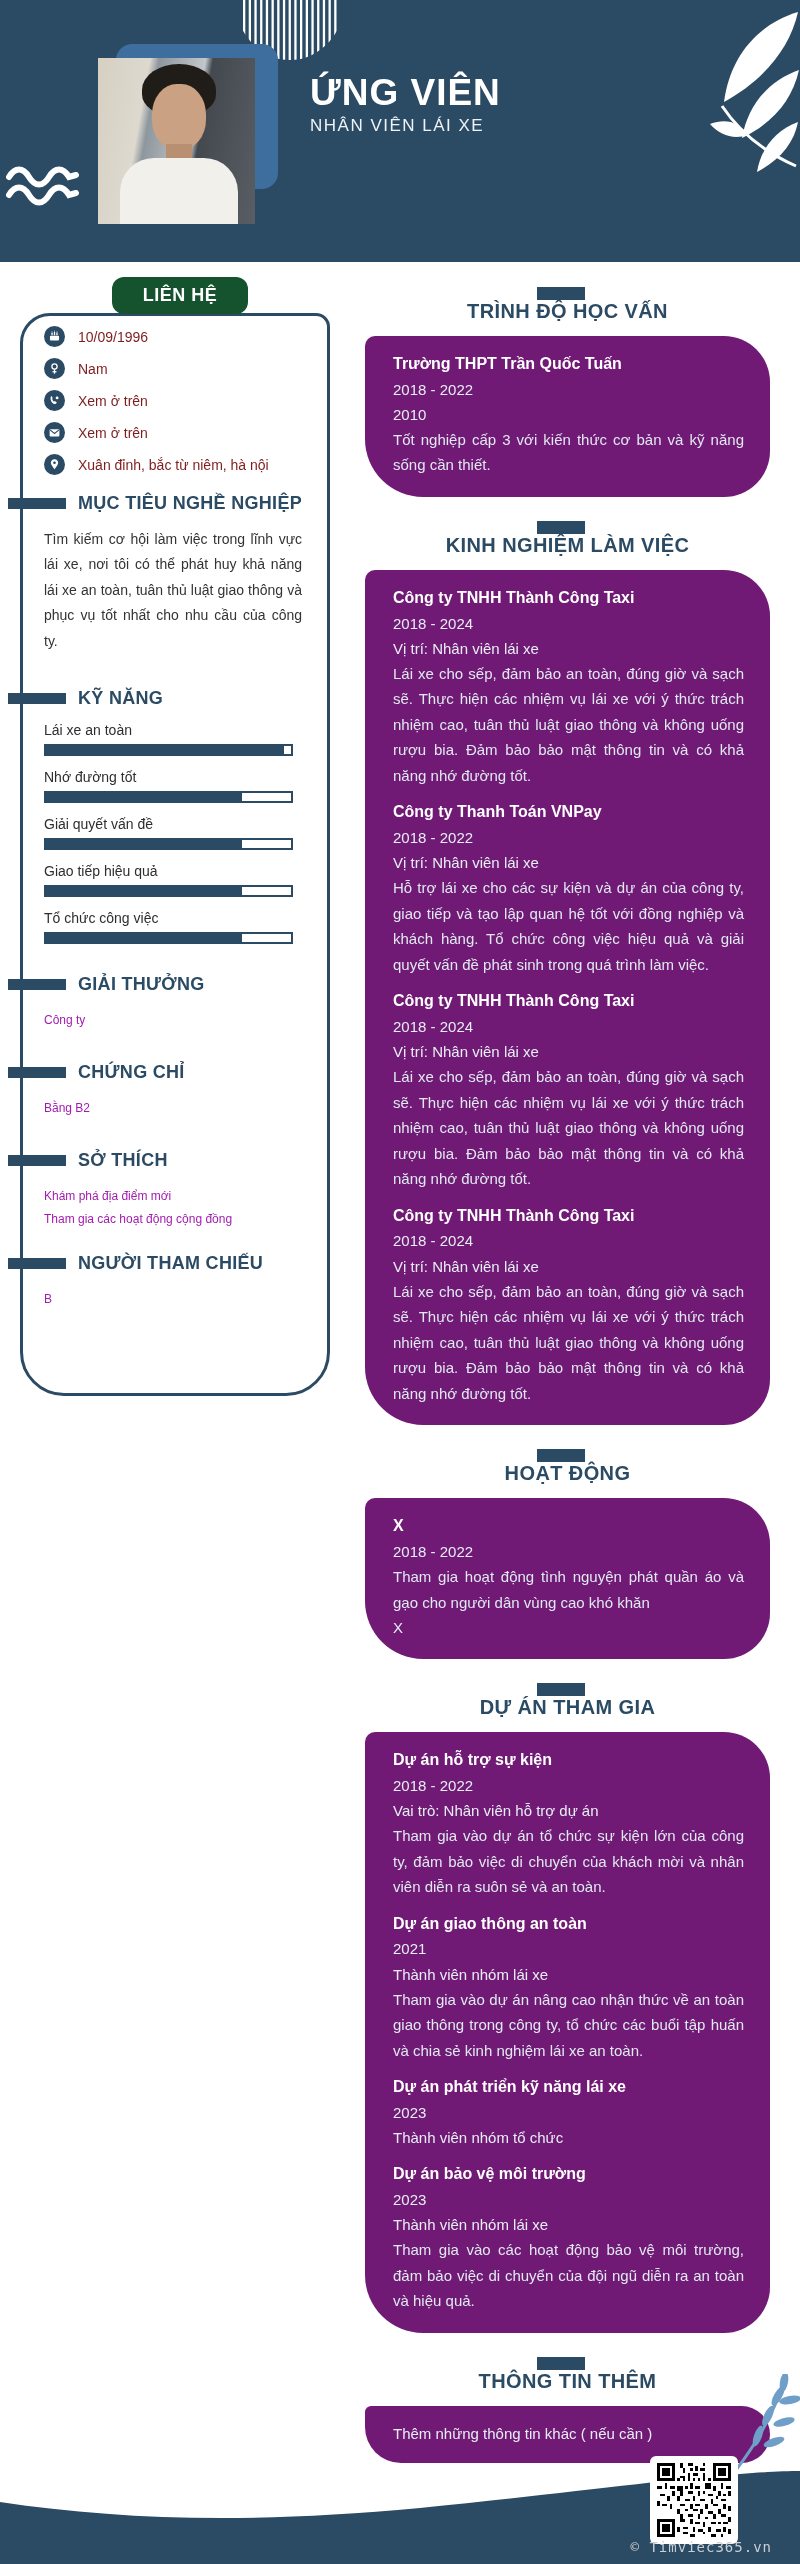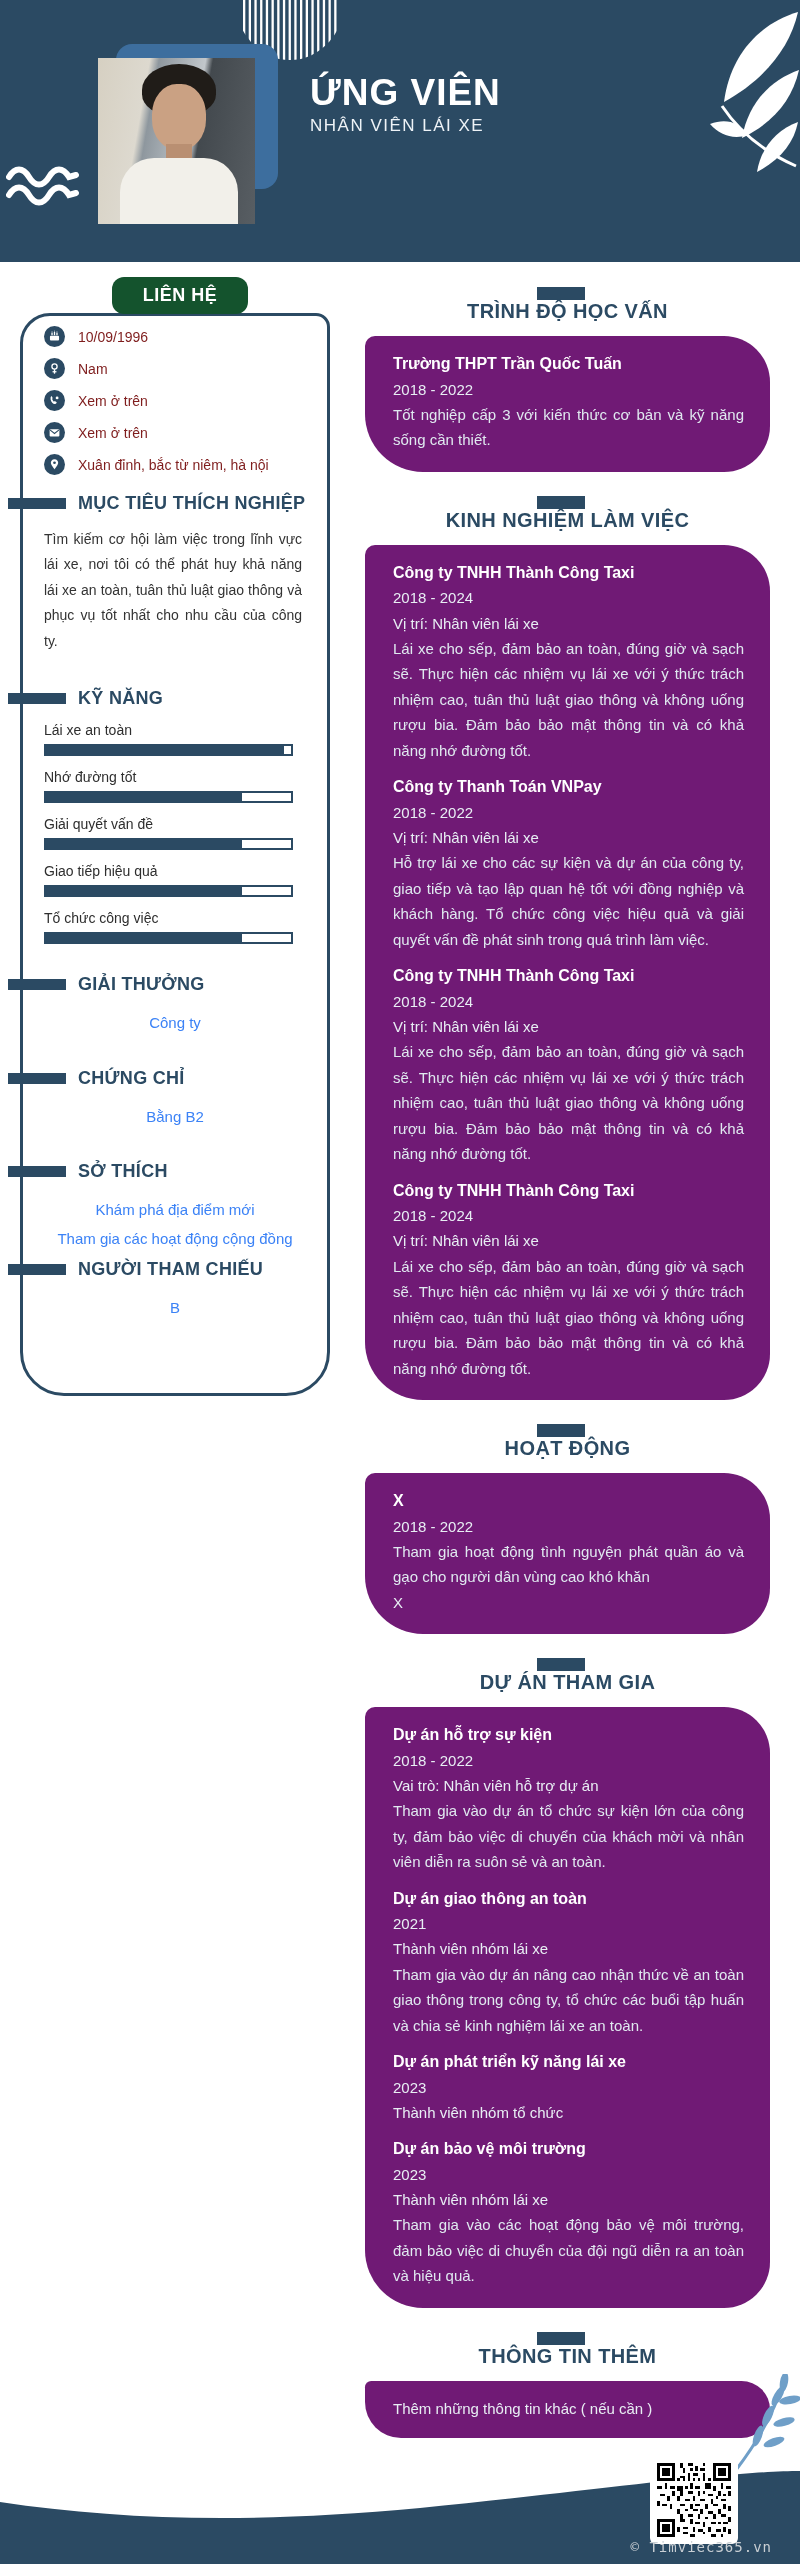--- a/index.html
+++ b/index.html
@@ -35,22 +35,22 @@
       display:flex;align-items:center;justify-content:center;margin-right:13px;}
   .contact-text{font-size:14px;color:#7f1d1d;}
   .sb-heading{display:flex;align-items:center;margin-left:-36px;}
   .sb-bar{width:58px;height:11px;background:#2b4a63;margin-right:12px;flex:0 0 58px;}
   .sb-title{font-size:18px;font-weight:bold;color:#2b4a63;letter-spacing:.3px;white-space:nowrap;}
   .objective-text{margin-top:13px;font-size:14px;line-height:1.82;text-align:justify;color:#333;width:258px;}
   .skill{margin-top:13px;}
   .skill-label{font-size:14px;color:#2e2e2e;margin-bottom:6px;}
   .skill-track{width:245px;height:8px;border:2px solid #2b4a63;background:#fff;}
   .skill-fill{height:8px;background:#2b4a63;}
-  .sb-item{font-size:15px;color:#3b82f6;line-height:1.9;text-align:center;}
-  .mt18{margin-top:18px;} .mt22{margin-top:6px;} .mt30{margin-top:30px;} .mt34{margin-top:34px;} .mt14{margin-top:14px;}
+  .sb-item{font-size:12px;color:#a21caf;line-height:1.9;}
+  .mt18{margin-top:18px;} .mt22{margin-top:22px;} .mt30{margin-top:30px;} .mt34{margin-top:34px;} .mt14{margin-top:14px;}
 
   
   .main{position:absolute;left:365px;top:287px;width:405px;}
   .m-heading{display:flex;align-items:center;justify-content:center;margin-bottom:13px;flex-direction:column;}
   .m-bar{width:48px;height:13px;background:#2b4a63;margin-right:14px;}
   .m-title{font-size:20px;font-weight:bold;color:#2b4a63;letter-spacing:.4px;margin:0;}
   .card{background:#701a75;border-radius:10px 46px 46px 58px;padding:15px 26px 17px 28px;
         color:#fff;margin-bottom:24px;}
   .entry{margin-bottom:11px;}
   .entry:last-child{margin-bottom:2px;}
@@ -190,21 +190,21 @@
         <svg width="13" height="13" viewBox="0 0 20 20">
             <path d="M10 2 C6.2 2 4.4 5 4.4 7.4 C4.4 10.6 10 17.5 10 17.5 C10 17.5 15.6 10.6 15.6 7.4 C15.6 5 13.8 2 10 2 Z" fill="#fff"></path>
             <circle cx="10" cy="7.3" r="2.1" fill="#2b4a63"></circle>
           </svg>
       </span>
       <span class="contact-text">Xuân đỉnh, bắc từ niêm, hà nội</span>
     </div>
 
     <div class="sb-heading mt18">
       <span class="sb-bar"></span>
-      <span class="sb-title">MỤC TIÊU THÍCH NGHIỆP</span>
+      <span class="sb-title">MỤC TIÊU NGHỀ NGHIỆP</span>
     </div>
     <div class="objective-text">Tìm kiếm cơ hội làm việc trong lĩnh vực lái xe, nơi tôi có thể phát huy khả năng lái xe an toàn, tuân thủ luật giao thông và phục vụ tốt nhất cho nhu cầu của công ty.</div>
 
     <div class="sb-heading mt34">
       <span class="sb-bar"></span>
       <span class="sb-title">KỸ NĂNG</span>
     </div>
     <div id="skills">
       <div class="skill">
         <div class="skill-label">Lái xe an toàn</div>
@@ -267,20 +267,21 @@
   <div class="main">
 
     <div class="m-heading">
       <span class="m-bar"></span>
       <h2 class="m-title">TRÌNH ĐỘ HỌC VẤN</h2>
     </div>
     <div class="card">
       <div class="entry">
         <div class="entry-title">Trường THPT Trần Quốc Tuấn</div>
         <div class="entry-line">2018 - 2022</div>
+        <div class="entry-line">2010</div>
         <div class="entry-desc">Tốt nghiệp cấp 3 với kiến thức cơ bản và kỹ năng sống cần thiết.</div>
       </div>
     </div>
 
     <div class="m-heading">
       <span class="m-bar"></span>
       <h2 class="m-title">KINH NGHIỆM LÀM VIỆC</h2>
     </div>
     <div class="card">
 

